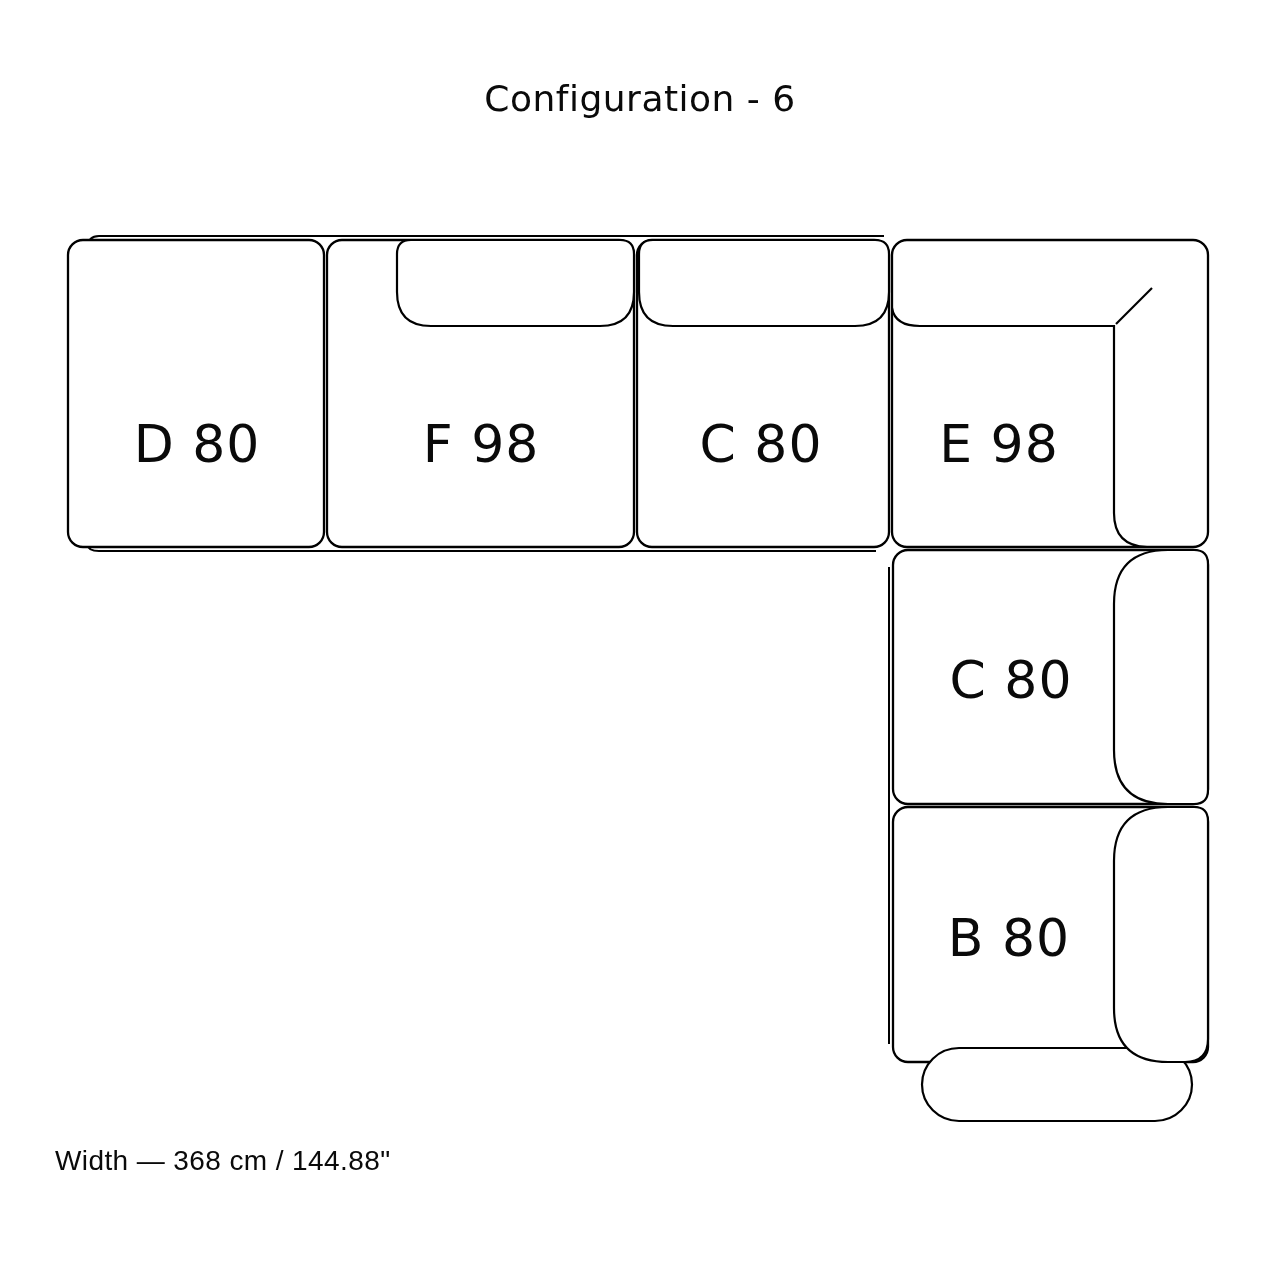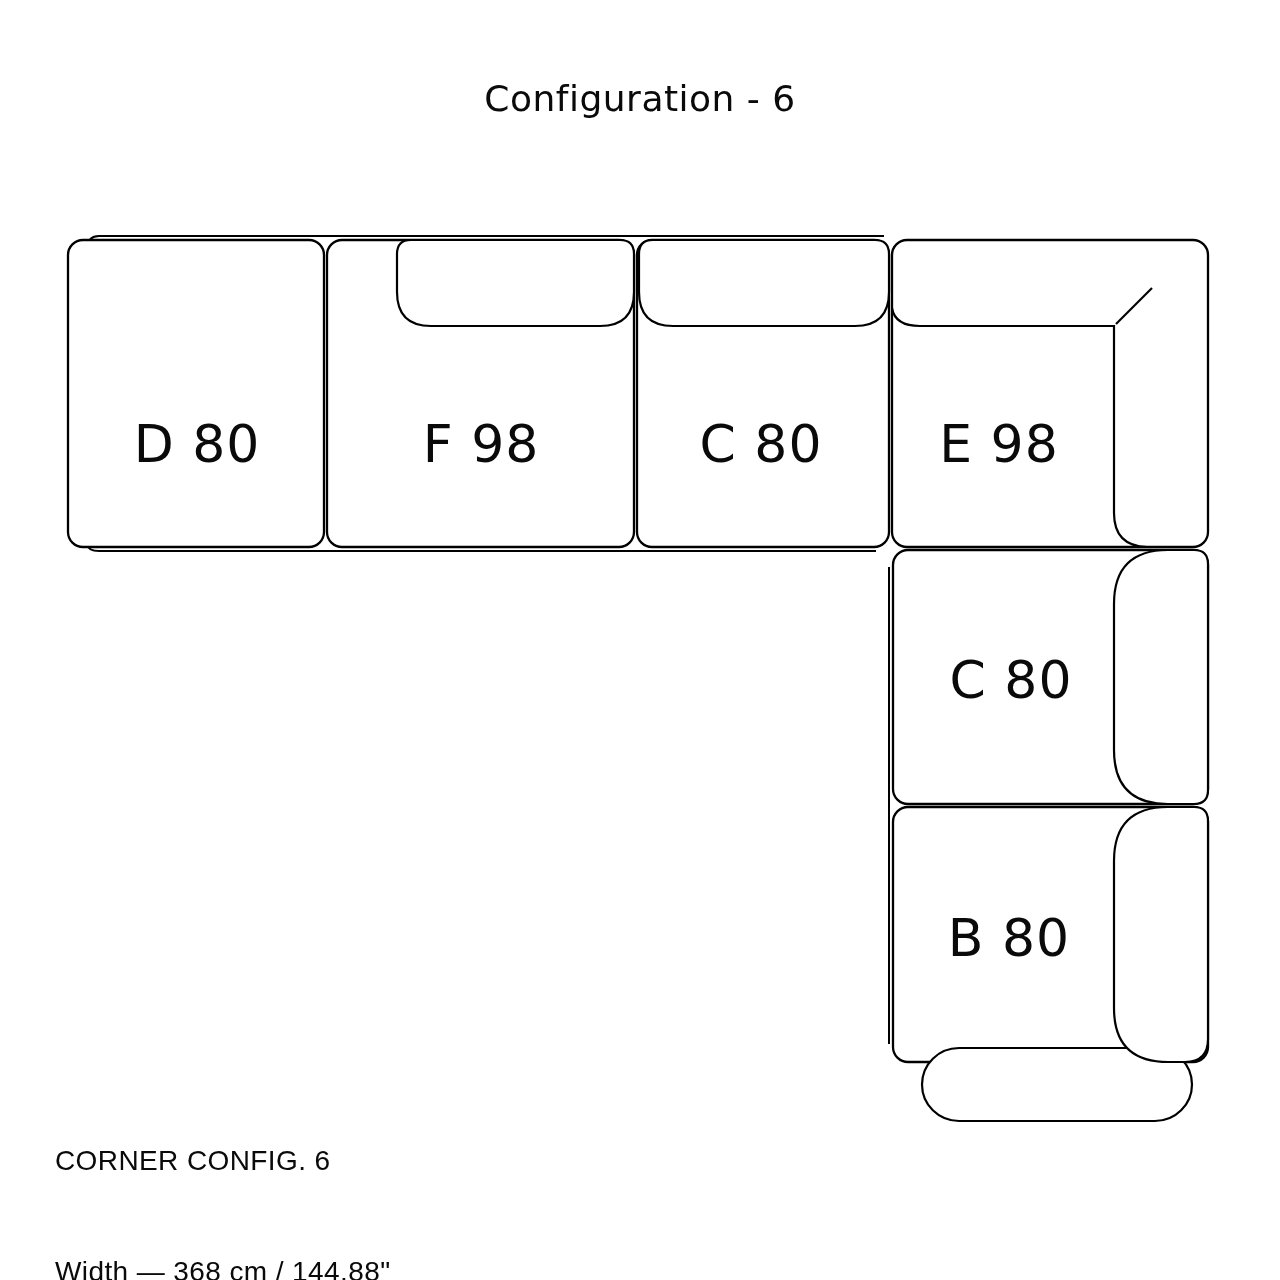--- a/index.html
+++ b/index.html
@@ -77,19 +77,18 @@
       <text class="module-label" x="197" y="444" dominant-baseline="central">D 80</text>
       <text class="module-label" x="481" y="444" dominant-baseline="central">F 98</text>
       <text class="module-label" x="761" y="444" dominant-baseline="central">C 80</text>
       <text class="module-label" x="999" y="444" dominant-baseline="central">E 98</text>
       <text class="module-label" x="1011" y="680" dominant-baseline="central">C 80</text>
       <text class="module-label" x="1009" y="938" dominant-baseline="central">B 80</text>
     </g>
   </svg>
 
   <div class="specs">
-    <div>CORNER CONFIG. 6</div>
     <div>Width — 368 cm / 144.88"</div>
     
     
   </div>
 
 </div>
 
 </body></html>

